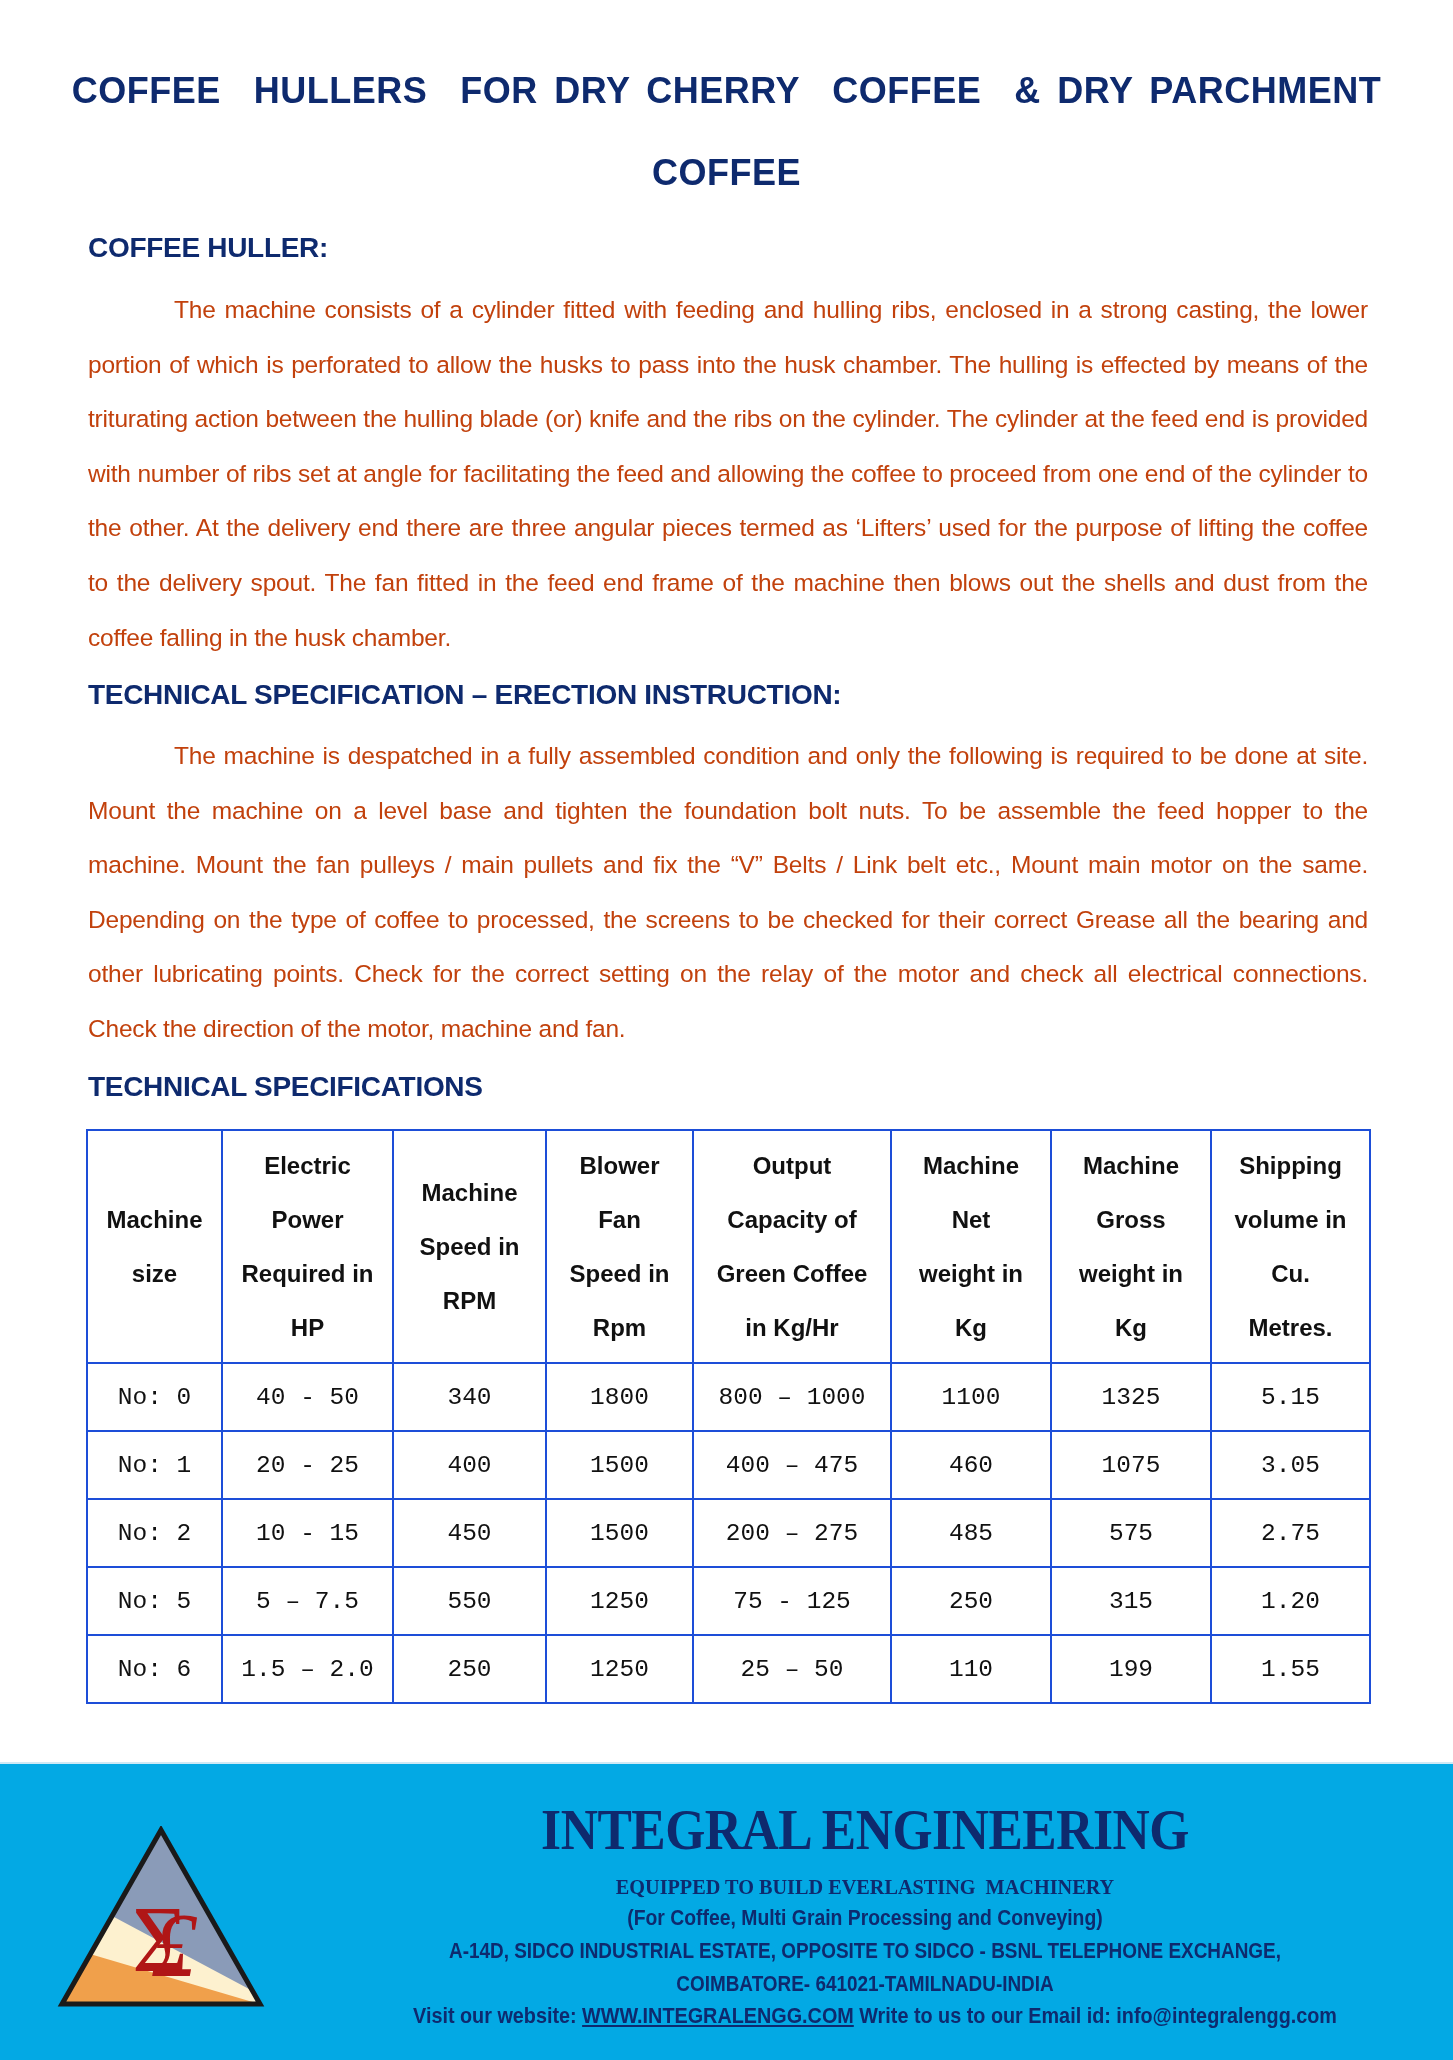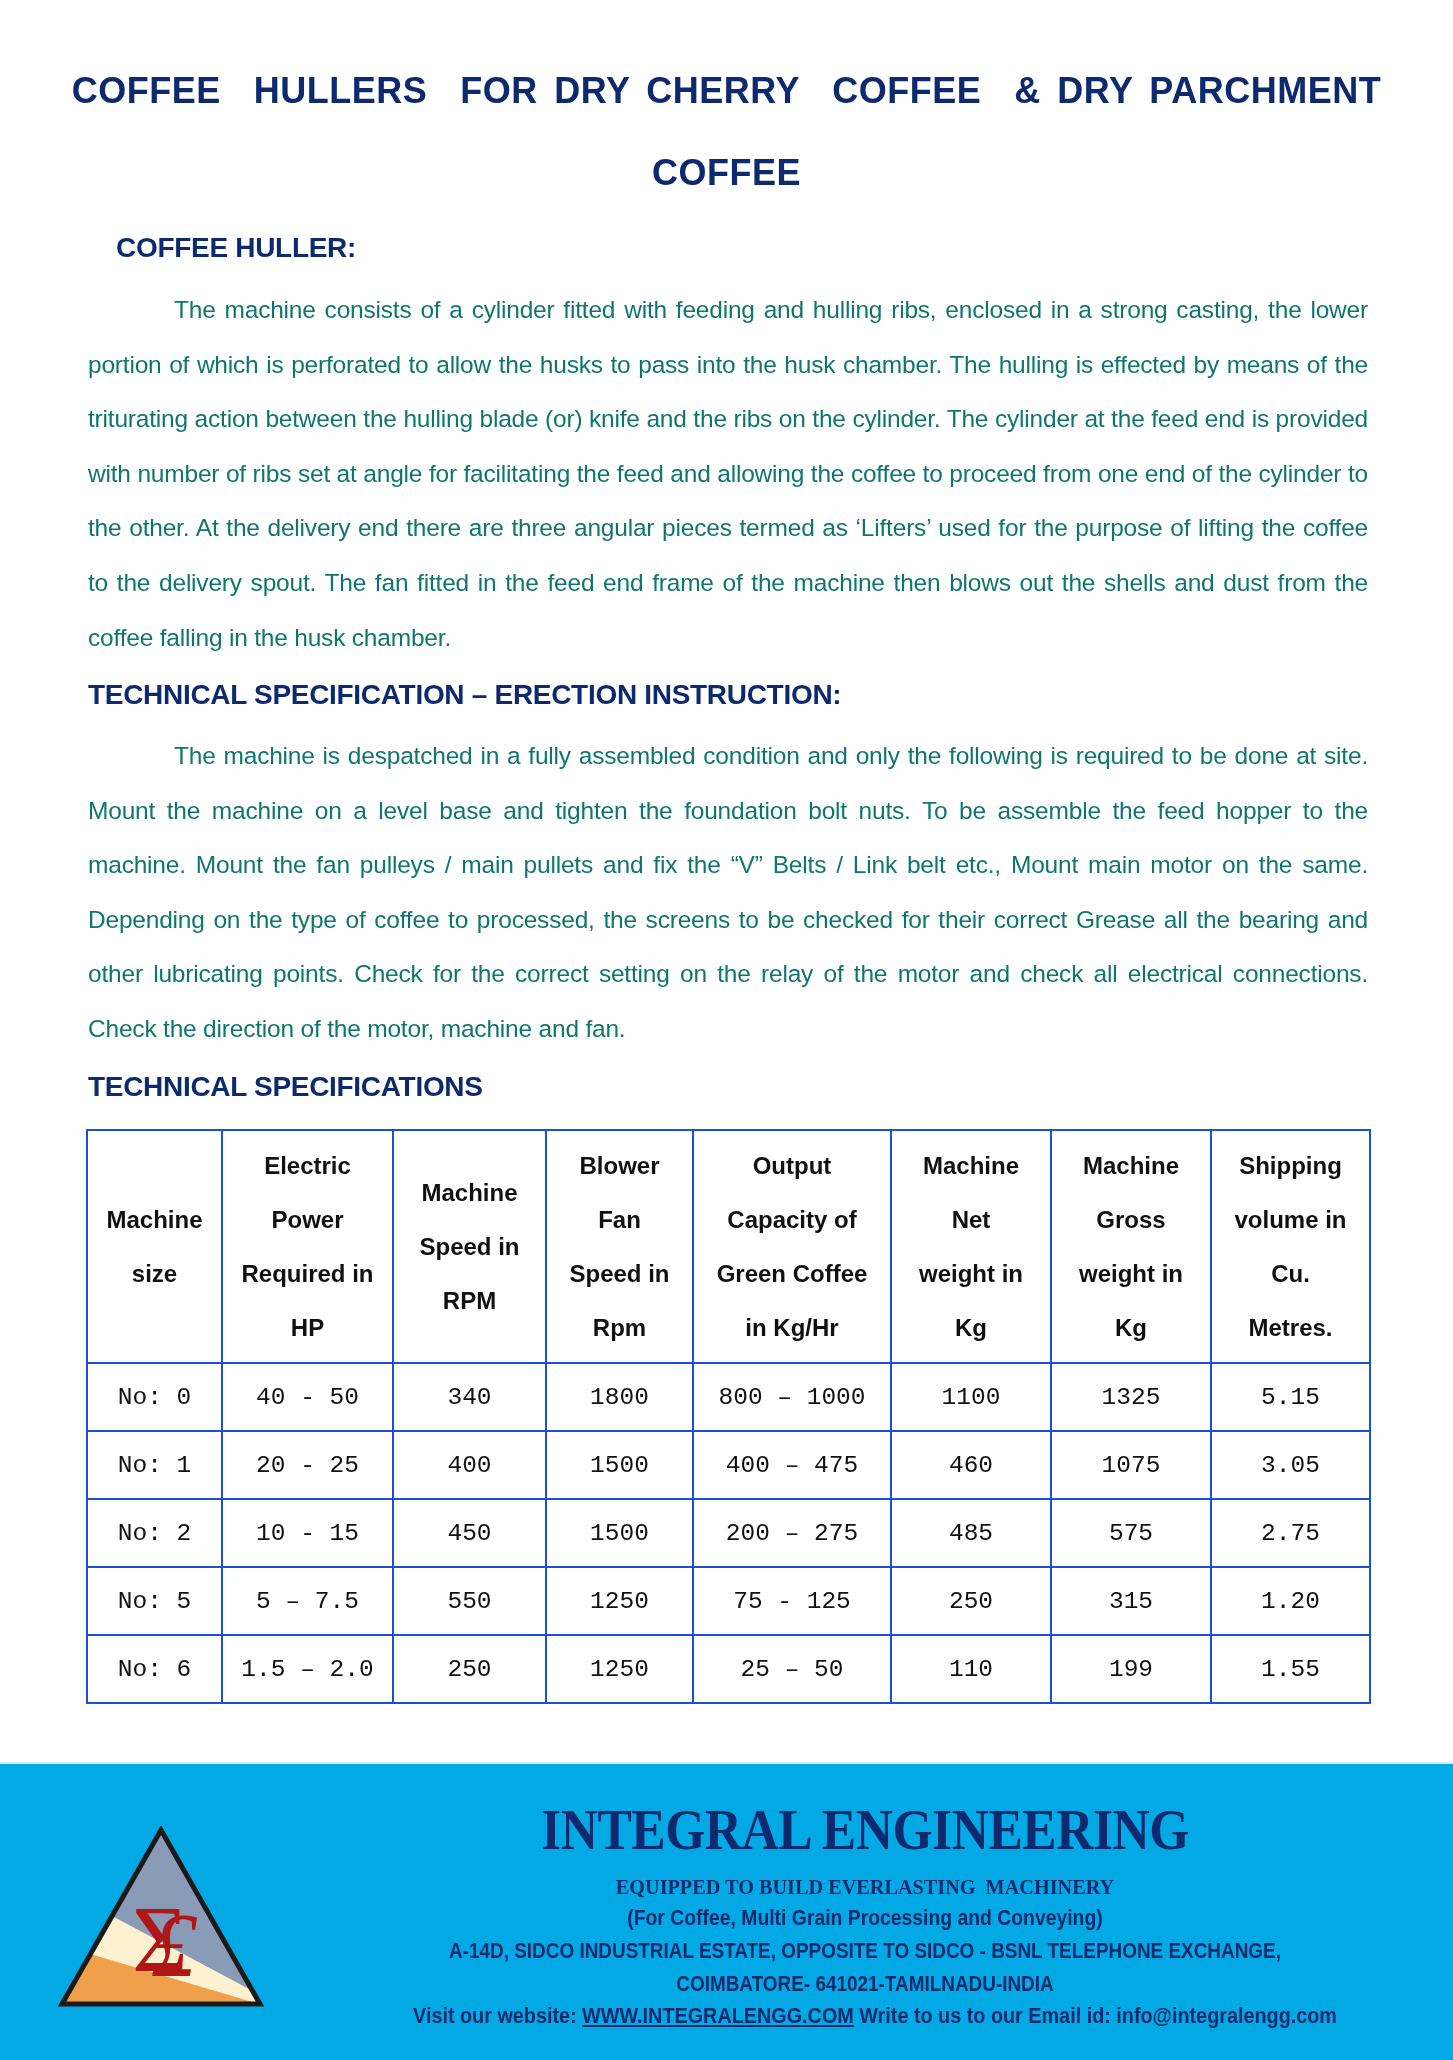--- a/index.html
+++ b/index.html
@@ -17,25 +17,25 @@
   }
   #title1 { top: 70px; word-spacing: 6px; }
   #title2 { top: 152px; }
   .heading {
     position: absolute; left: 88px; font-weight: bold; font-size: 28px;
     font-family: "Liberation Sans", sans-serif; letter-spacing: -0.3px;
   }
   .para {
     position: absolute; left: 88px; width: 1280px;
     font-size: 24.5px; line-height: 54.6px; text-align: justify;
-    text-indent: 86px; color: #0f766e;
+    text-indent: 86px; color: #c2410c;
     font-family: "Liberation Sans", sans-serif;
     letter-spacing: -0.2px;
   }
-  #h1 { top: 232px; margin-left: 28px; }
+  #h1 { top: 232px; }
   #p1 { top: 283px; }
   #h2 { top: 679px; }
   #p2 { top: 729px; }
   #h3 { top: 1071px; }
 
   table.spec {
     position: absolute; left: 86px; top: 1129px; width: 1283px;
     border-collapse: collapse; table-layout: fixed;
     font-family: "Liberation Sans", sans-serif; color: #111;
   }

